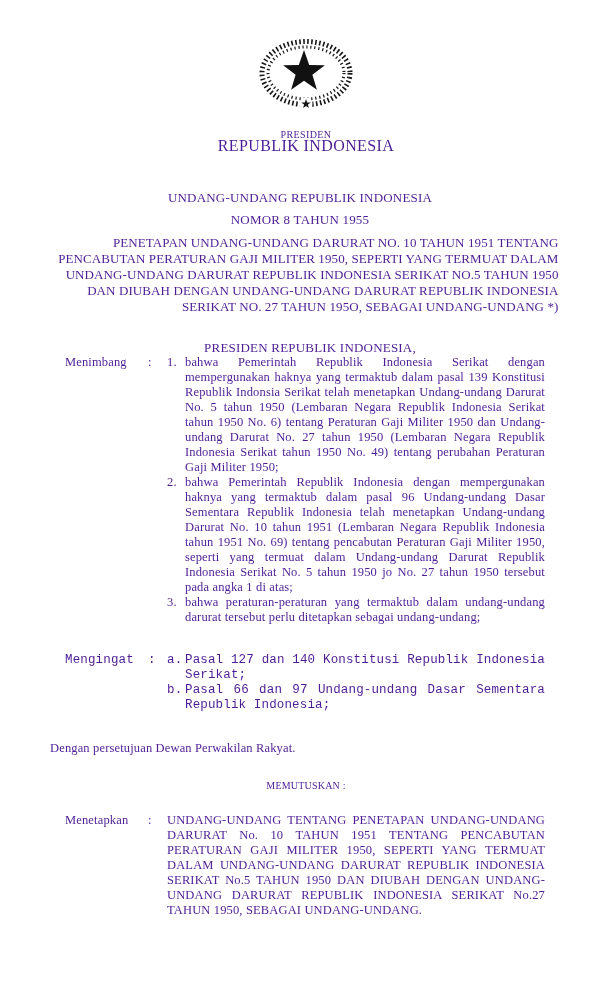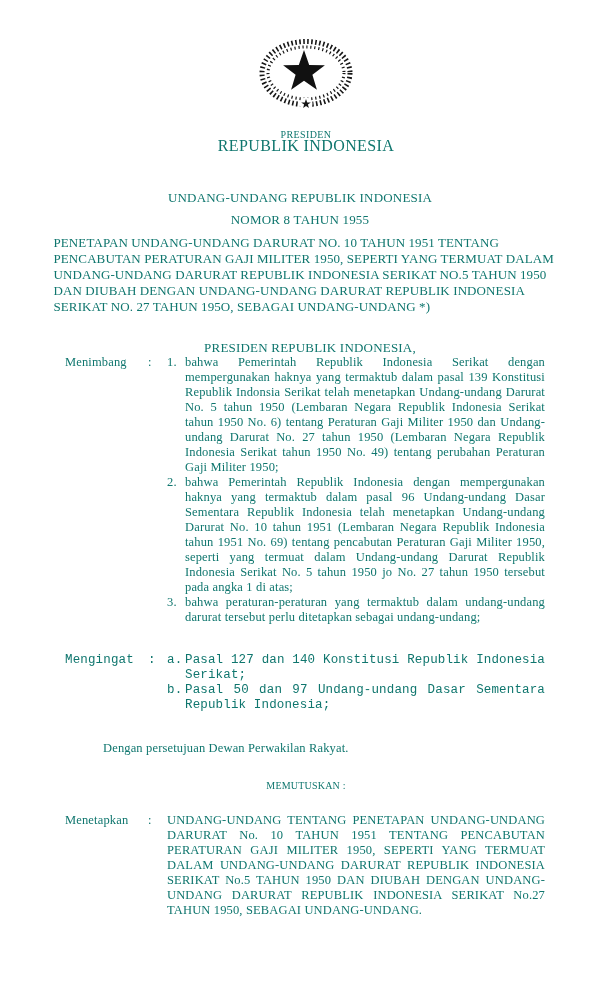--- a/index.html
+++ b/index.html
@@ -7,21 +7,21 @@
     padding: 0;
     background: #ffffff;
   }
   .page {
     position: relative;
     width: 612px;
     height: 1008px;
     margin: 0 auto;
     background: #ffffff;
     font-family: "Liberation Serif", "DejaVu Serif", serif;
-    color: #0f766e;
+    color: #4c1d95;
     overflow: hidden;
     box-sizing: border-box;
   }
   
   .letterhead {
     padding-top: 38px;
     text-align: center;
   }
   .emblem svg {
     display: inline-block;
@@ -46,21 +46,21 @@
     font-size: 13px;
     line-height: 14px;
     margin: 0 12px 8px 0;
     letter-spacing: 0.2px;
   }
   .subject {
     width: 505px;
     margin: 6px auto 0 auto;
     font-size: 13px;
     line-height: 16px;
-    text-align: left;
+    text-align: right;
     letter-spacing: 0.1px;
   }
   
   .salutation {
     margin: 25px 0 0 8px;
     text-align: center;
     font-size: 13px;
     line-height: 15px;
     letter-spacing: 0.2px;
   }
@@ -92,21 +92,21 @@
     flex-shrink: 0;
   }
   .item-text {
     flex: 1;
     text-align: justify;
   }
   .clause-menimbang { }
   .clause-mengingat { margin-top: 28px; font-family: Liberation Mono, monospace; }
   .approval-line {
     margin: 28px 0 0 0;
-    padding-left: 103px;
+    padding-left: 50px;
     font-size: 12.5px;
     line-height: 15px;
     letter-spacing: 0.15px;
   }
   .decision-heading {
     margin: 22px 0 0 0;
     text-align: center;
     font-size: 10px;
     line-height: 15px;
     letter-spacing: 0.2px;
@@ -165,21 +165,21 @@
   <div class="clause clause-mengingat">
     <div class="clause-label">Mengingat</div>
     <div class="clause-colon">:</div>
     <div class="clause-body">
       <div class="list-item">
         <div class="list-marker">a.</div>
         <div class="item-text">Pasal 127 dan 140 Konstitusi Republik Indonesia Serikat;</div>
       </div>
       <div class="list-item">
         <div class="list-marker">b.</div>
-        <div class="item-text">Pasal 50 dan 97 Undang-undang Dasar Sementara Republik Indonesia;</div>
+        <div class="item-text">Pasal 66 dan 97 Undang-undang Dasar Sementara Republik Indonesia;</div>
       </div>
     </div>
   </div>
 
   <p class="approval-line">Dengan persetujuan Dewan Perwakilan Rakyat.</p>
 
   <p class="decision-heading">MEMUTUSKAN :</p>
 
   <div class="clause clause-menetapkan">
     <div class="clause-label">Menetapkan</div>

